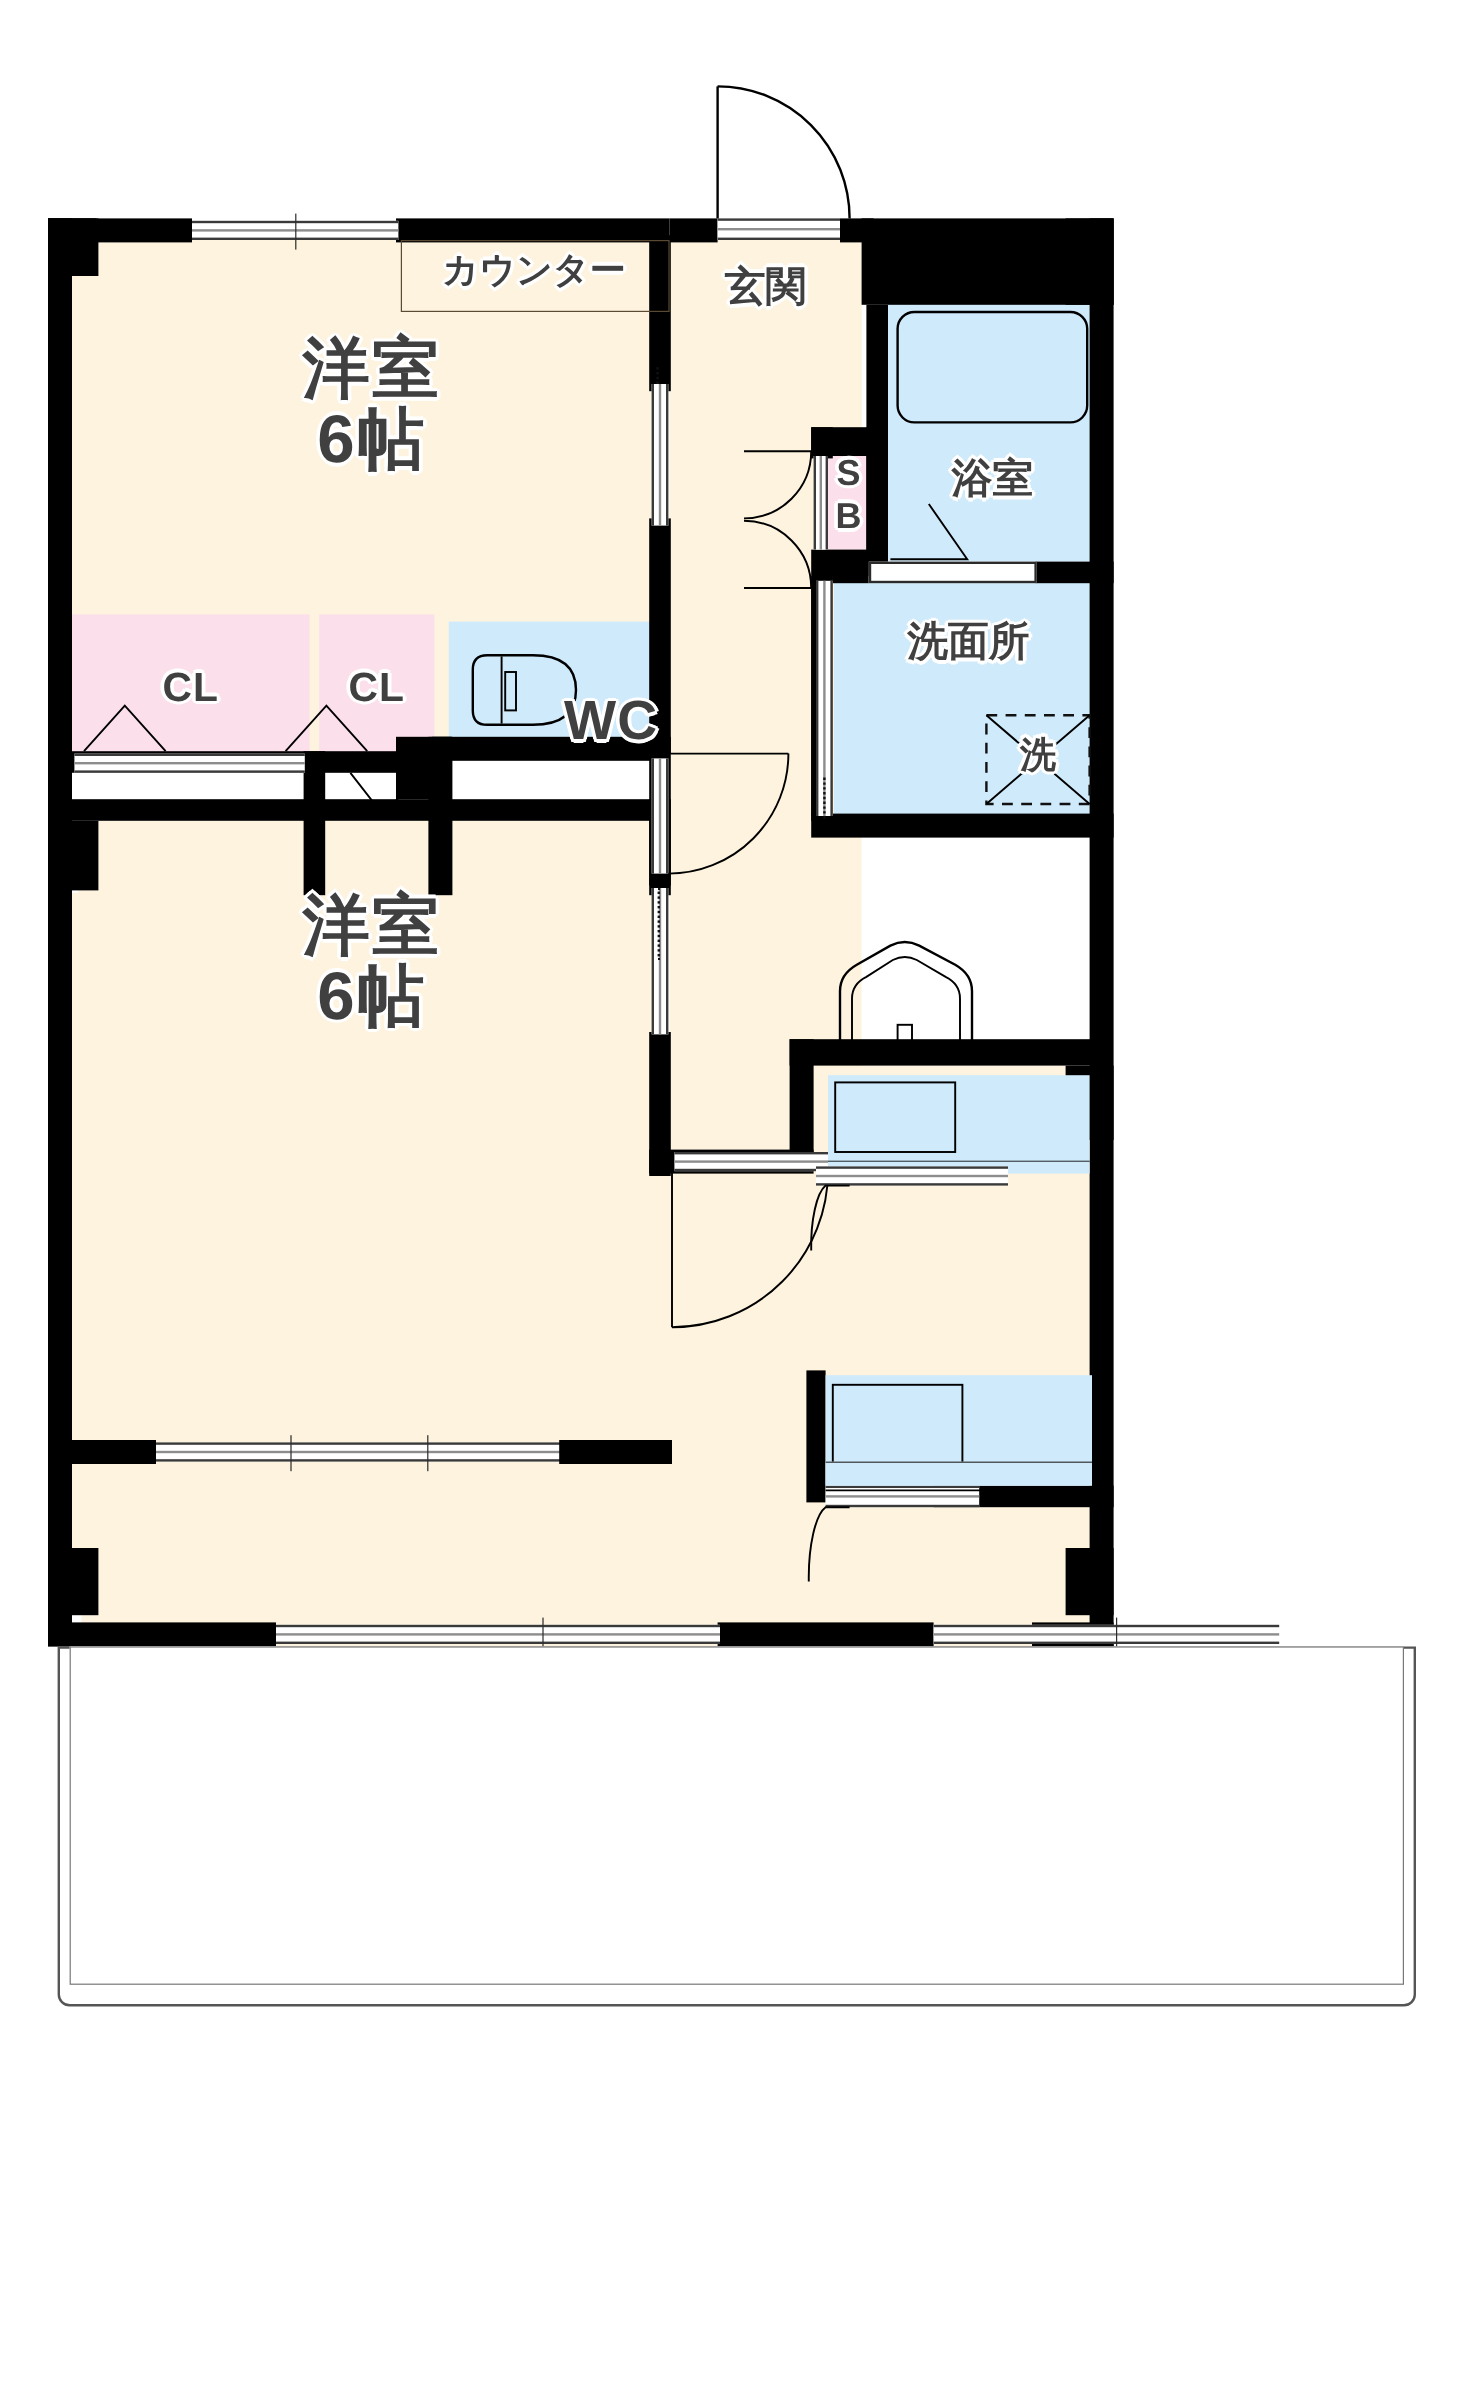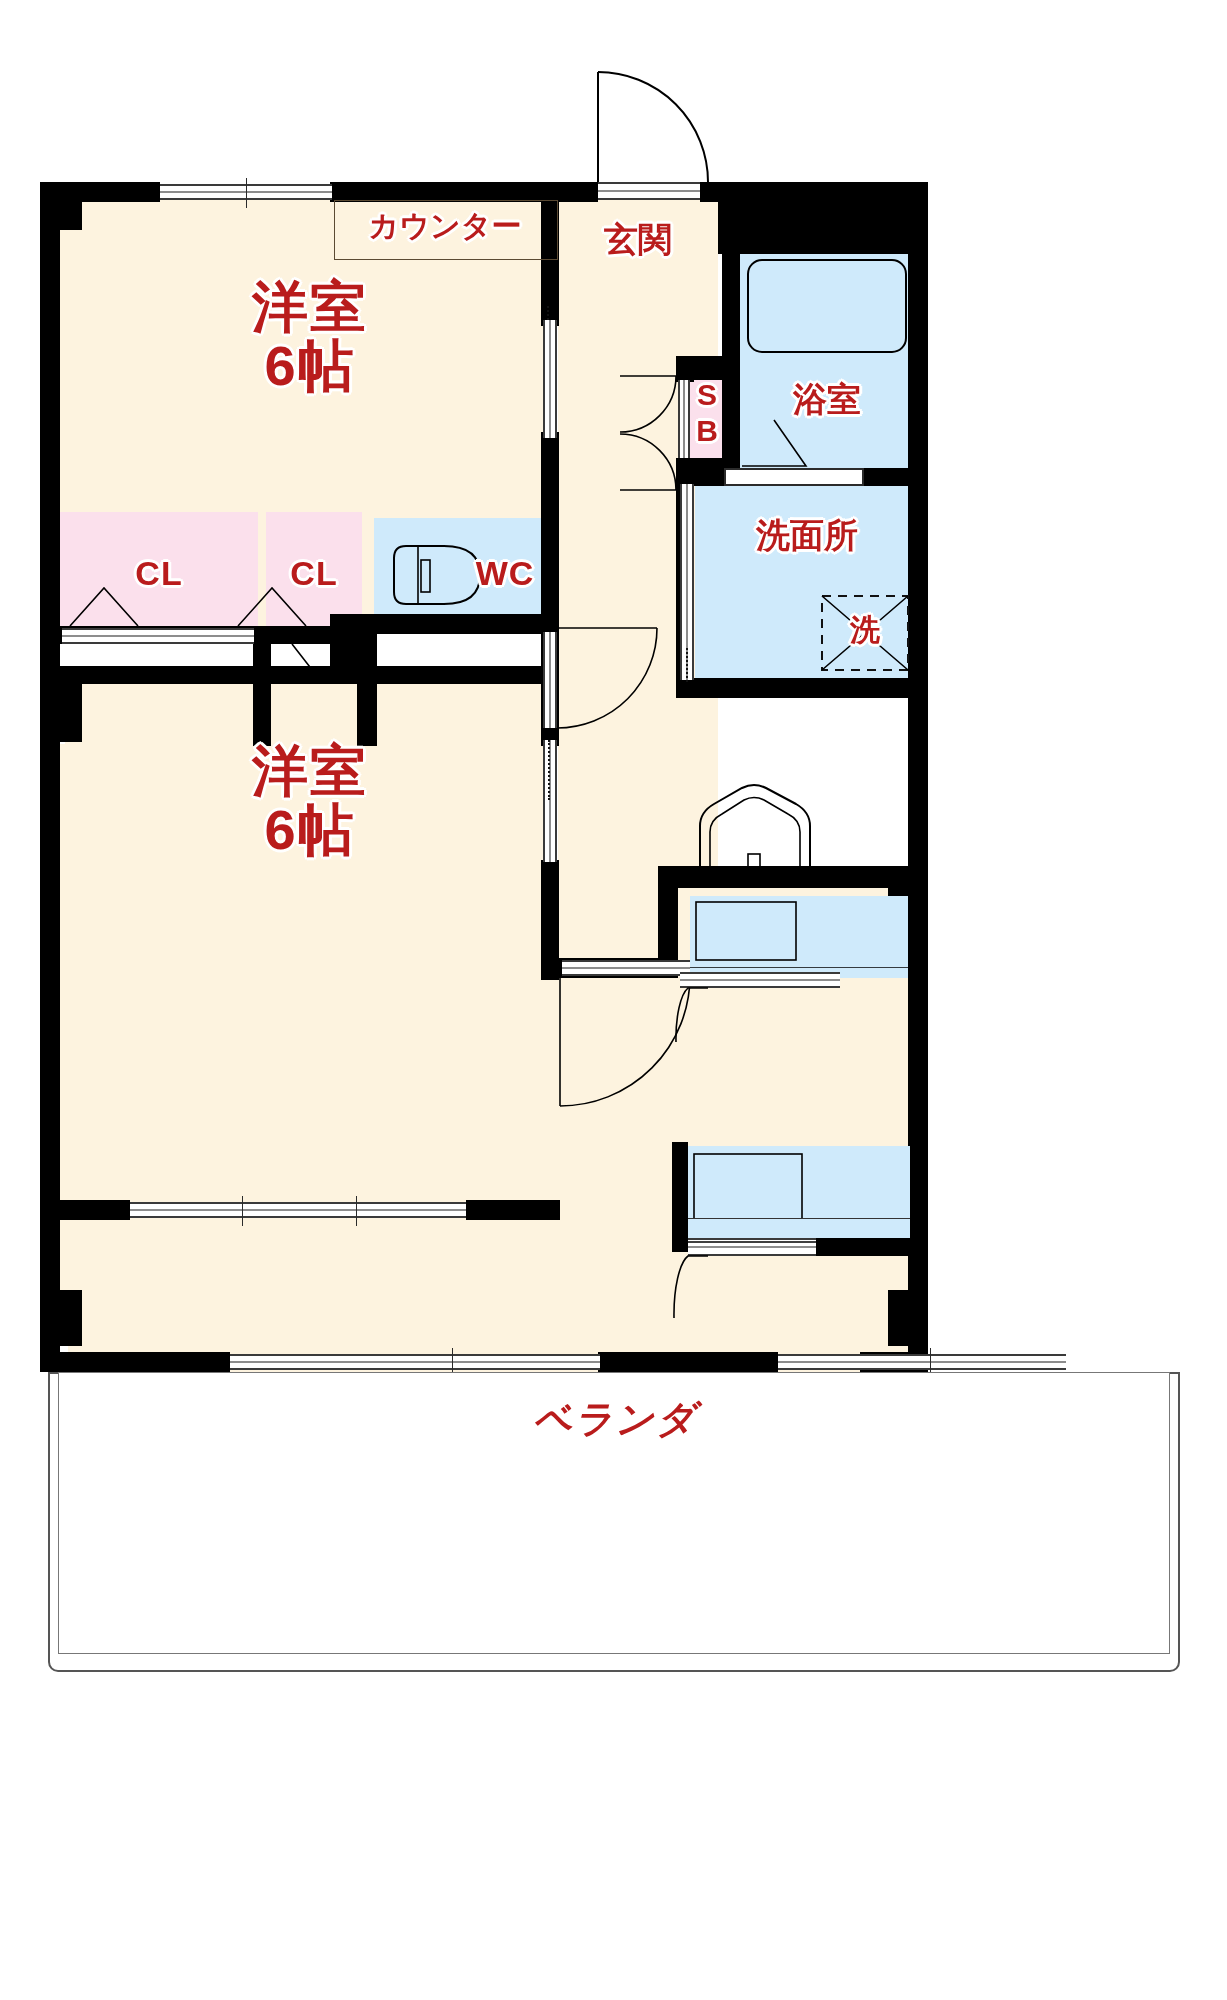--- a/index.html
+++ b/index.html
@@ -12,35 +12,35 @@
 
   
   .room{background:#fdf3df;}          
   .wet {background:#cfeafb;}          
   .cl  {background:#fbe0ec;}          
   .white{background:#ffffff;}
   .wall{background:#000000;}
 
   
   .lbl{
-    position:absolute;color:#b91c1c;font-weight:bold;white-space:nowrap;
+    position:absolute;color:#404040;font-weight:bold;white-space:nowrap;
     text-align:center;line-height:1.05;
     text-shadow:
       2px 0 #fff,-2px 0 #fff,0 2px #fff,0 -2px #fff,
       2px 2px #fff,-2px 2px #fff,2px -2px #fff,-2px -2px #fff,
       3px 0 #fff,-3px 0 #fff,0 3px #fff,0 -3px #fff;
     pointer-events:none;
   }
   .lbl-room{font-size:56px;letter-spacing:2px;}
   .lbl-room .sz{font-size:56px;display:block;}
   .lbl-ldk{font-size:62px;letter-spacing:1px;}
   .lbl-mid{font-size:34px;}
   .lbl-sm{font-size:30px;}
   .lbl-cl{font-size:34px;font-weight:bold;letter-spacing:1px;}
-  .lbl-wc{font-size:34px;font-weight:bold;letter-spacing:1px;}
+  .lbl-wc{font-size:46px;font-weight:bold;letter-spacing:1px;margin-top:20px;}
   .lbl-sb{font-size:30px;font-weight:bold;line-height:1.0;}
   .lbl-counter{font-size:30px;letter-spacing:0px;}
   .lbl-veranda{font-size:38px;letter-spacing:2px;font-style:italic;}
 
   
   .win{background:#ffffff;border-top:2px solid #3a3a3a;border-bottom:2px solid #3a3a3a;}
   .win:before{content:"";position:absolute;left:0;right:0;top:50%;height:2px;background:#8d8d8d;transform:translateY(-1px);}
   .winv{background:#ffffff;border-left:2px solid #3a3a3a;border-right:2px solid #3a3a3a;}
   .winv:before{content:"";position:absolute;top:0;bottom:0;left:50%;width:2px;background:#8d8d8d;transform:translateX(-1px);}
   .mullion{background:#2b2b2b;width:1px;}
@@ -305,15 +305,14 @@
 
   <div class="lbl lbl-cl" style="left:268px;top:556px;width:92px;">CL</div>
 
   <div class="lbl lbl-wc" style="left:470px;top:556px;width:70px;">WC</div>
 
   <div class="lbl lbl-sb" style="left:692px;top:380px;width:30px;">S</div>
   <div class="lbl lbl-sb" style="left:692px;top:416px;width:30px;">B</div>
 
   <div class="lbl lbl-sm" style="left:838px;top:614px;width:54px;">洗</div>
 
-  <div class="lbl lbl-veranda" style="left:380px;top:1400px;width:470px;">ベランダ</div>
 
 </div>
 
 </body></html>

